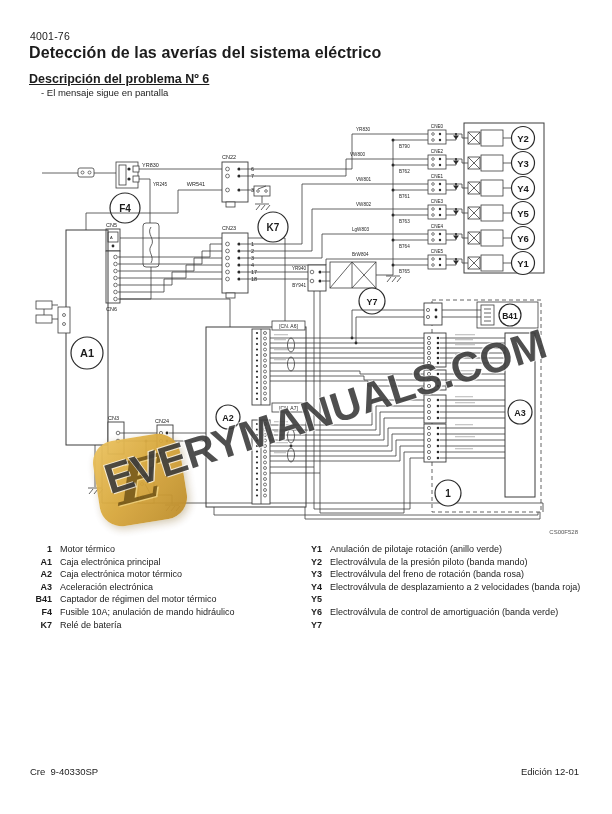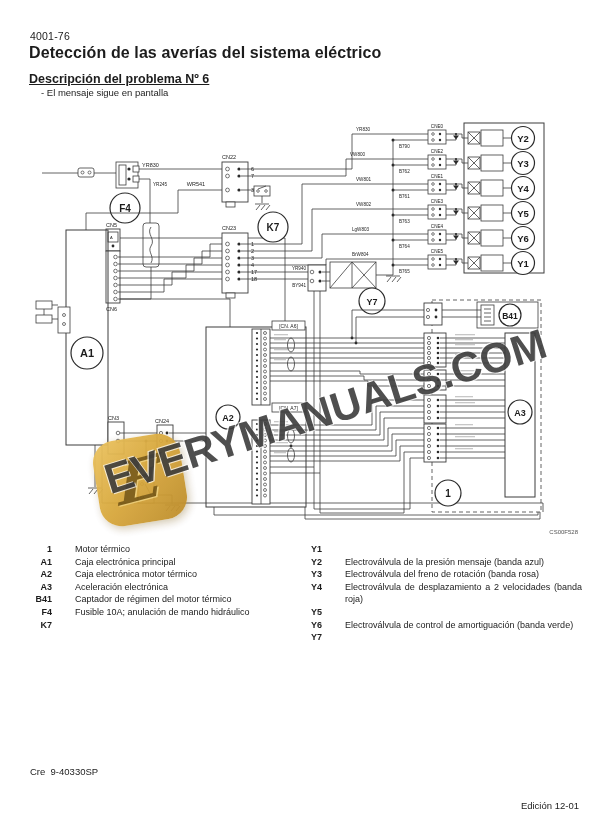--- a/index.html
+++ b/index.html
@@ -25,24 +25,24 @@
   .sm{font-size:4.6px;}
   .cir{font-weight:bold;}
   .stub{fill:#9a9a9a;opacity:.55;}
   #figure-code{left:498px;top:529px;font-size:6px;color:#555;width:80px;text-align:right;}
   #legend{left:30px;top:543px;width:552px;display:flex;gap:14px;font-size:9px;line-height:12.6px;}
   #legend-left{width:258px;}
   #legend-right{width:280px;}
   .lg-row{display:flex;}
   .lg-key{width:22px;text-align:right;font-weight:bold;flex:none;margin-right:8px;white-space:nowrap;}
   #legend-right .lg-key{width:20px;}
-  .lg-label{flex:1;margin-left:15px;}
+  .lg-label{flex:1;}
   #legend-right .lg-label{text-align:justify;}
   #footer-left{left:30px;top:766px;font-size:9.5px;white-space:pre;color:#222;}
-  #footer-right{right:33px;top:766px;font-size:9.5px;color:#222;margin-top:34px;}
+  #footer-right{right:33px;top:766px;font-size:9.5px;color:#222;}
   
   #wm-text{left:106px;top:457px;font-size:42px;font-weight:bold;color:#3d3d3d;
            transform-origin:left center;transform:rotate(-17.5deg);letter-spacing:0px;
            text-shadow:1px 1px 0 rgba(255,255,255,.8),-1px -1px 0 rgba(255,255,255,.8);
            opacity:.9;white-space:nowrap;z-index:5;}
   #wm-logo{left:96px;top:437px;width:88px;height:86px;border-radius:22px;z-index:4;
            background:linear-gradient(135deg,#ecc461 0%,#d9a93e 45%,#bd8c2a 100%);
            transform:rotate(-9deg);opacity:.95;box-shadow:2px 3px 8px rgba(120,90,20,.35);
            display:flex;align-items:center;justify-content:center;}
   #wm-logo .logo-e{font-family:"DejaVu Serif",serif;font-style:italic;font-weight:bold;
@@ -612,29 +612,31 @@
     <div class="lg-row">
         <span class="lg-key">B41</span>
         <span class="lg-label">Captador de régimen del motor térmico</span>
       </div>
     <div class="lg-row">
         <span class="lg-key">F4</span>
         <span class="lg-label">Fusible 10A; anulación de mando hidráulico</span>
       </div>
     <div class="lg-row">
         <span class="lg-key">K7</span>
+        <span class="lg-label">Relé de batería</span>
       </div>
   </div>
   <div id="legend-right">
     <div class="lg-row">
         <span class="lg-key">Y1</span>
+        <span class="lg-label">Anulación de pilotaje rotación (anillo verde)</span>
       </div>
     <div class="lg-row">
         <span class="lg-key">Y2</span>
-        <span class="lg-label">Electroválvula de la presión mensaje (banda azul)</span>
+        <span class="lg-label">Electroválvula de la presión piloto (banda mando)</span>
       </div>
     <div class="lg-row">
         <span class="lg-key">Y3</span>
         <span class="lg-label">Electroválvula del freno de rotación (banda rosa)</span>
       </div>
     <div class="lg-row">
         <span class="lg-key">Y4</span>
         <span class="lg-label">Electroválvula de desplazamiento a 2 velocidades (banda roja)</span>
       </div>
     <div class="lg-row">

